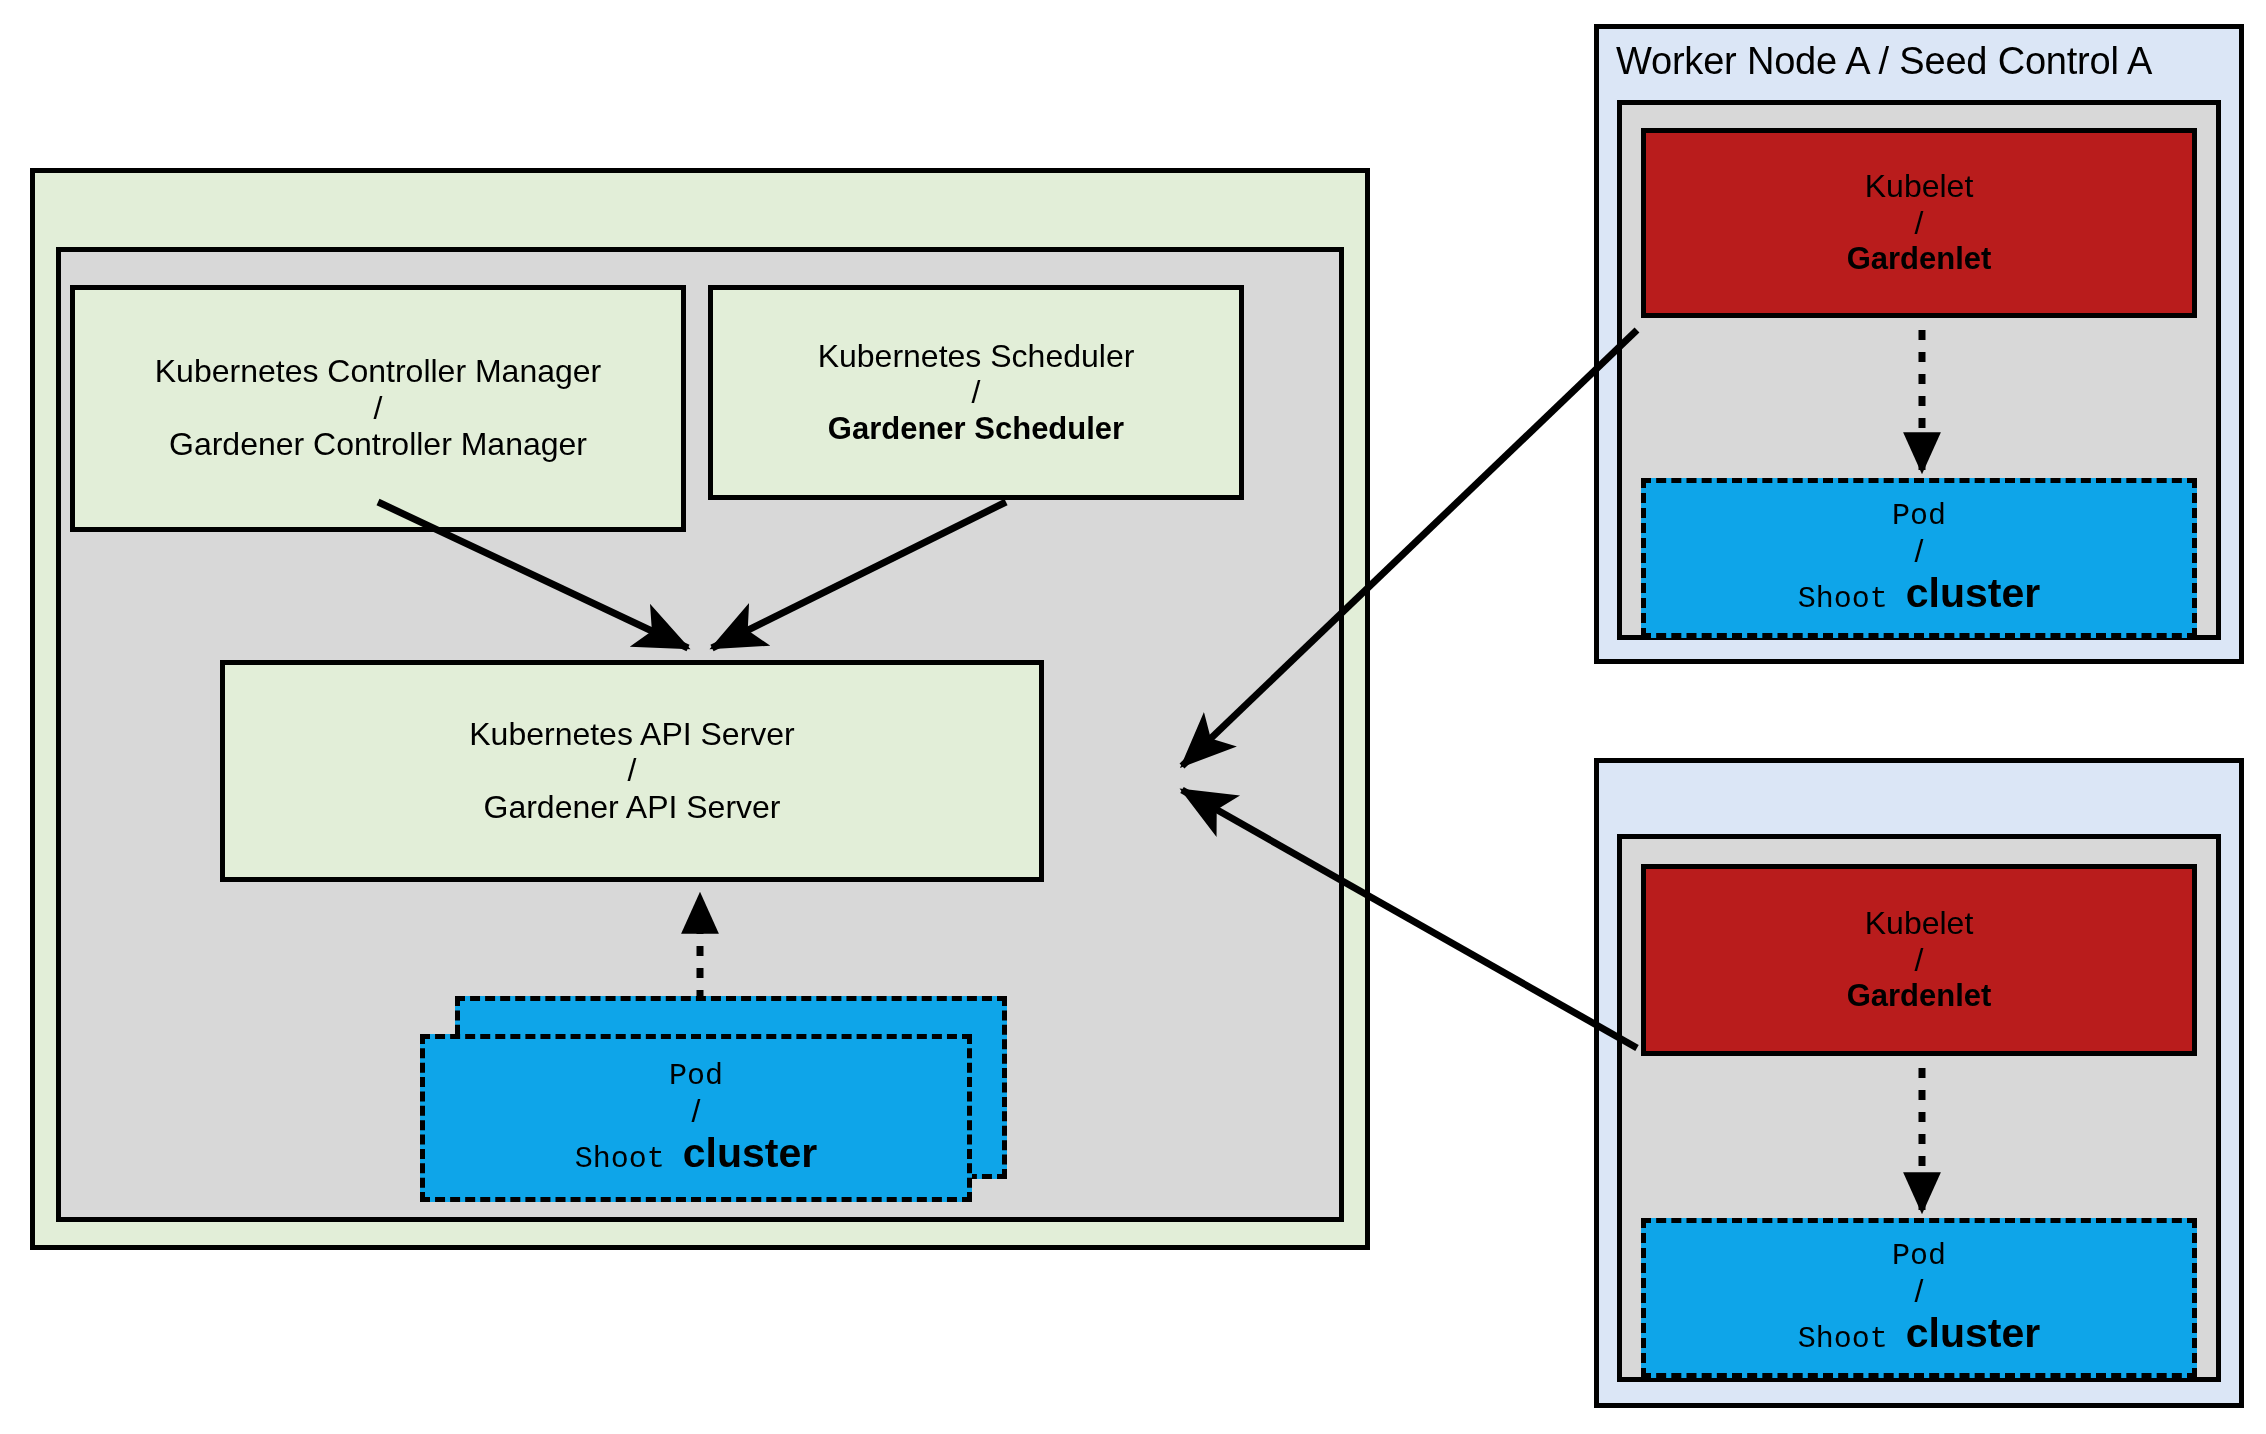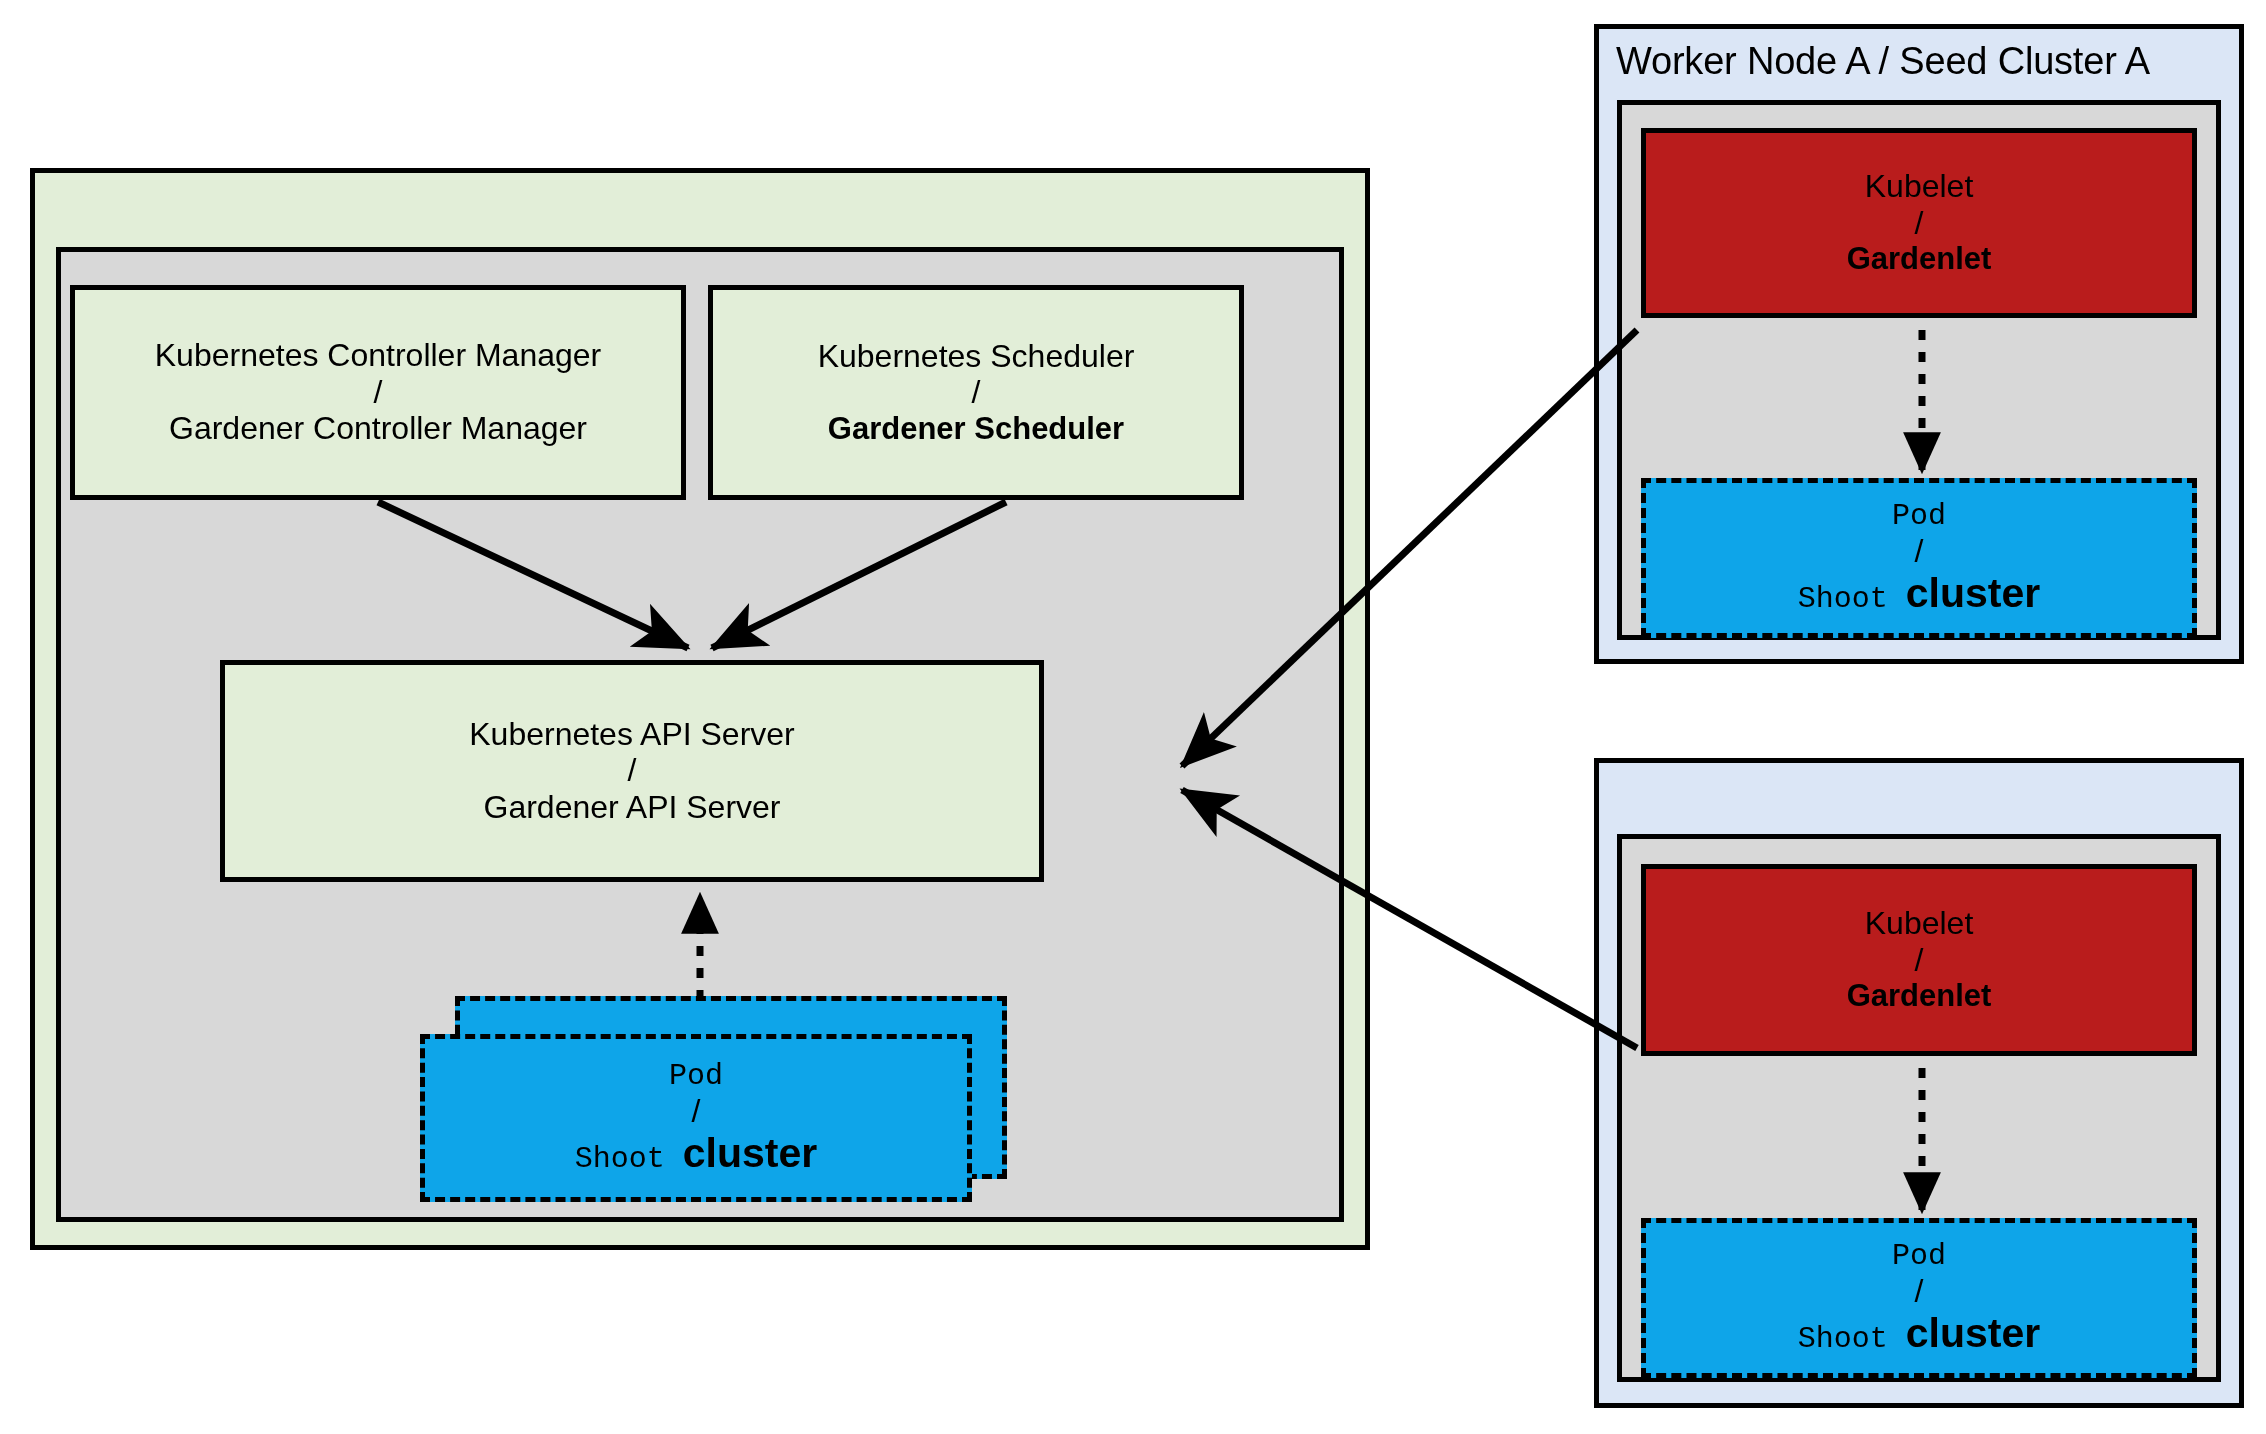--- a/index.html
+++ b/index.html
@@ -90,21 +90,21 @@
 <body>
 
 <div id="canvas">
 
   <div class="box outer-green" style="left:30px; top:168px; width:1340px; height:1082px;">
   </div>
 
   <div class="box inner-gray" style="left:56px; top:247px; width:1288px; height:975px;">
   </div>
 
-  <div class="box node-green" style="left:70px; top:285px; width:616px; height:215px;">
+  <div class="box node-green" style="left:70px; top:285px; width:616px; height:247px;">
     <span class="ln sans">Kubernetes Controller Manager</span>
     <span class="ln sep">/</span>
     <span class="ln sans">Gardener Controller Manager</span>
   </div>
 
   <div class="box node-green" style="left:708px; top:285px; width:536px; height:215px;">
     <span class="ln sans">Kubernetes Scheduler</span>
     <span class="ln sep">/</span>
     <span class="ln sans-b">Gardener Scheduler</span>
   </div>
@@ -119,21 +119,21 @@
   </div>
 
   <div class="box node-pod" style="left:420px; top:1034px; width:552px; height:168px;">
     <span class="ln mono">Pod</span>
     <span class="ln sep">/</span>
     <span class="ln mono-mix"><span>Shoot </span><b>cluster</b></span>
   </div>
 
   <div class="box outer-blue" style="left:1594px; top:24px; width:650px; height:640px;">
   </div>
-  <div class="panel-title" style="left:1616px; top:40px;">Worker Node A / Seed Cluster A</div>
+  <div class="panel-title" style="left:1616px; top:40px;">Worker Node A / Seed Control A</div>
 
   <div class="box inner-gray" style="left:1617px; top:100px; width:604px; height:540px;">
   </div>
 
   <div class="box node-orange" style="left:1641px; top:128px; width:556px; height:190px;">
     <span class="ln sans">Kubelet</span>
     <span class="ln sep">/</span>
     <span class="ln sans-b">Gardenlet</span>
   </div>
 

